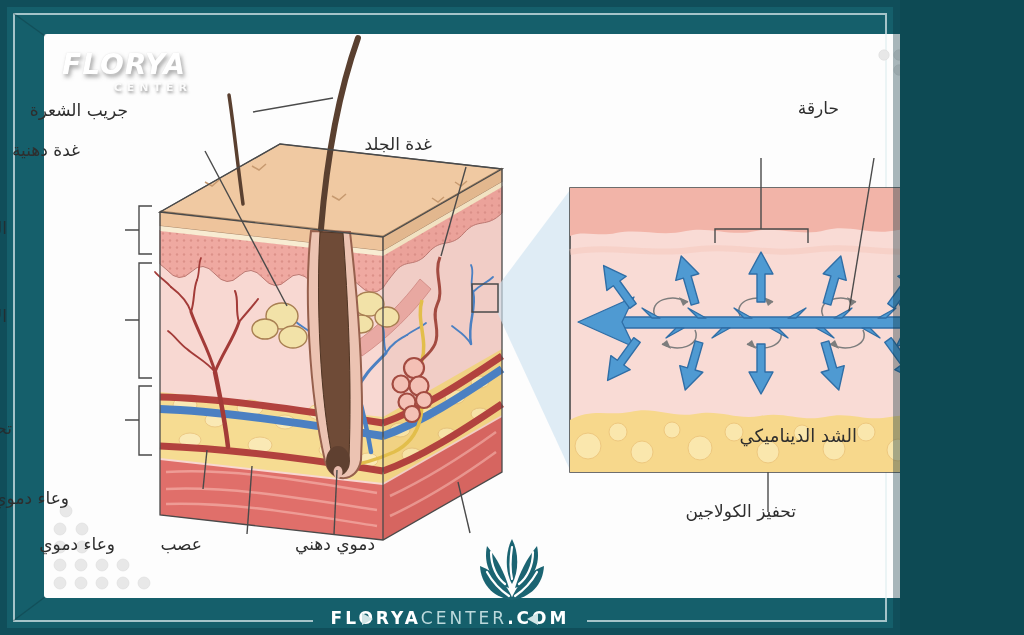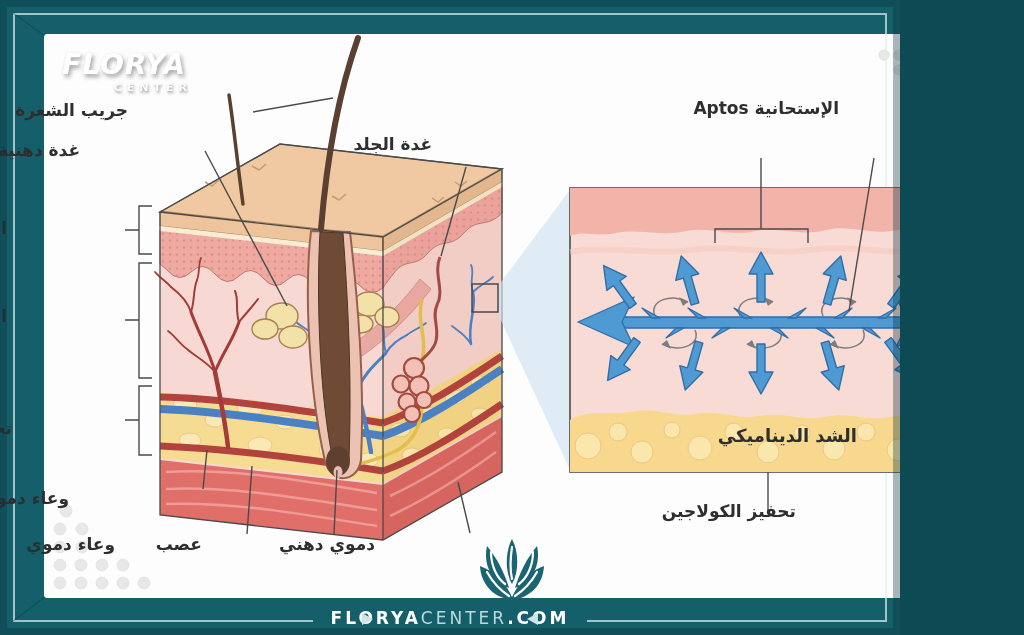--- a/index.html
+++ b/index.html
@@ -9,21 +9,21 @@
   .inner-line{position:absolute;inset:13px;border:2px solid rgba(226,240,241,.7);z-index:2;pointer-events:none;}
   .canvas{position:absolute;left:44px;top:34px;width:936px;height:564px;background:#fdfdfd;border-radius:3px;z-index:1;}
   #art{position:absolute;left:0;top:0;z-index:3;}
   
   .logo{position:absolute;left:62px;top:48px;width:140px;z-index:5;text-align:left;}
   .logo .l1{font-style:italic;font-weight:800;font-size:28px;letter-spacing:1px;color:#ffffff;
             text-shadow:0 0 1px #d8d8d8,2px 3px 4px rgba(90,90,90,.55);}
   .logo .l2{font-weight:700;font-size:11px;letter-spacing:5px;color:#fbfbfb;text-align:right;margin-right:10px;
             text-shadow:1px 2px 3px rgba(90,90,90,.6);}
   
-  .lb{position:absolute;direction:rtl;white-space:nowrap;font-weight:700;font-size:17px;color:#2e2e2e;z-index:5;line-height:1.35;}
+  .lb{position:absolute;direction:rtl;white-space:nowrap;font-weight:400;font-size:17px;color:#2e2e2e;z-index:5;line-height:1.35;}
   .lb.center{direction:rtl;}
   
   .plant{position:absolute;left:479px;top:538px;z-index:8;}
   
   .footer{position:absolute;left:0;right:0;top:602px;height:32px;display:flex;align-items:center;justify-content:center;z-index:6;}
   .footer-text{background:#155f6b;padding:0 18px;letter-spacing:3px;font-size:17px;color:#fff;}
   .footer-text .b{font-weight:800;color:#ffffff;}
   .footer-text .lt{font-weight:400;color:#bcd9dc;}
   .head{position:absolute;top:613px;width:0;height:0;border-top:6px solid transparent;border-bottom:6px solid transparent;z-index:7;}
   .head-l{left:362px;border-left:11px solid #cfe4e6;}
@@ -319,21 +319,21 @@
   <div class="lb" style="right:888px;top:394px;text-align:left">
     <div>الطبقة</div>
     <div>تحت الجلد</div>
   </div>
   <div class="lb" style="right:831px;top:487px">وعاء دموي</div>
   <div class="lb" style="right:785px;top:533px">وعاء دموي</div>
   <div class="lb" style="right:698px;top:533px">عصب</div>
   <div class="lb" style="right:525px;top:533px">دموي دهني</div>
 
   <div class="lb" style="right:61px;top:97px;text-align:left">
-    <div>الإستحانية Aptos</div>
+    <div>حارقة</div>
   </div>
   <div class="lb center" style="left:697px;top:424px;width:160px;font-size:18px">الشد الديناميكي</div>
   <div class="lb" style="right:104px;top:500px">تحفيز الكولاجين</div>
 
   <svg class="plant" width="66" height="64" viewBox="0 0 66 64">
     <g fill="#1b6472">
       <path d="M33,1 C26,14 26,34 33,46 C40,34 40,14 33,1 Z"></path>
       <path d="M8,8 C4,26 12,44 30,50 C26,36 18,20 8,8 Z"></path>
       <path d="M58,8 C62,26 54,44 36,50 C40,36 48,20 58,8 Z"></path>
       <path d="M1,28 C2,46 14,60 34,62 C30,50 18,34 1,28 Z"></path>

